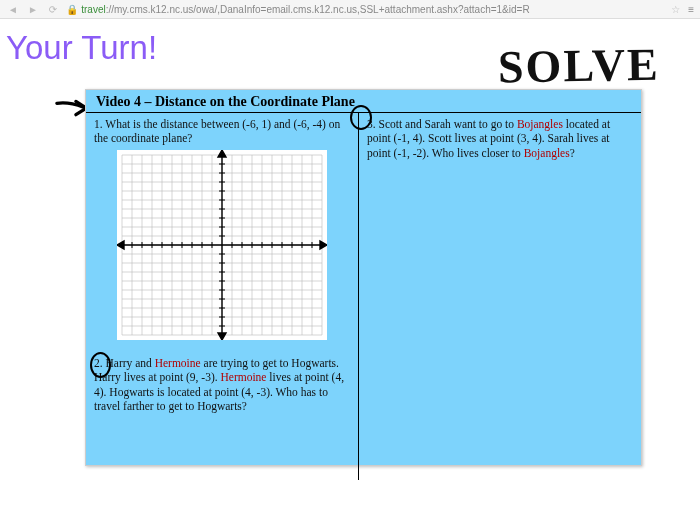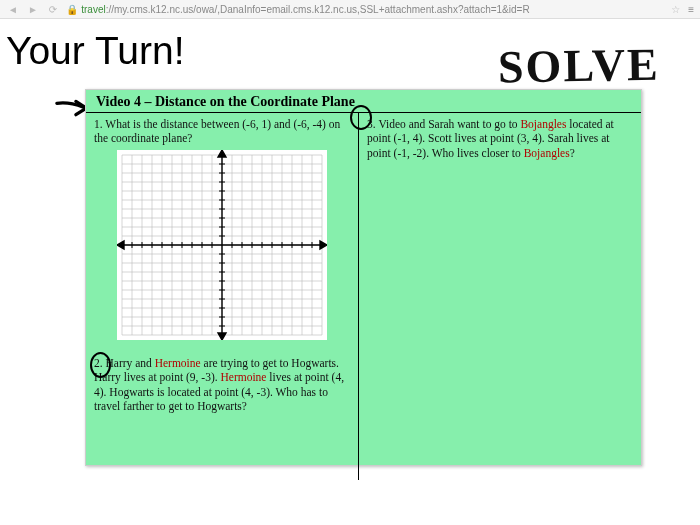--- a/index.html
+++ b/index.html
@@ -4,28 +4,28 @@
 <style>
   html,body{margin:0;padding:0;width:700px;height:525px;background:#fff;font-family:Georgia,serif;overflow:hidden}
   
   .chrome{height:18px;background:#f5f5f5;border-bottom:1px solid #ddd;display:flex;align-items:center;font-family:Arial,sans-serif;font-size:10px;color:#888;padding:0 6px;gap:6px}
   .chrome .navbtn{width:14px;height:14px;display:flex;align-items:center;justify-content:center;color:#bbb}
   .chrome .url{flex:1;overflow:hidden;white-space:nowrap}
   .chrome .url .https{color:#3a8e3a}
   .chrome .right{display:flex;gap:8px;color:#888}
   .chrome .star{color:#bbb}
   .page{position:relative;width:700px;height:507px}
-  .title{position:absolute;left:6px;top:10px;font-family:Arial,Helvetica,sans-serif;font-size:39px;color:#000000}
+  .title{position:absolute;left:6px;top:10px;font-family:Arial,Helvetica,sans-serif;font-size:33px;color:#8b5cf6}
   .solve{position:absolute;right:40px;top:20px;font-family:"Comic Sans MS","Segoe Script",cursive;font-size:46px;font-weight:600;letter-spacing:2px;color:#111;transform:rotate(-1deg)}
   .arrow{position:absolute;left:55px;top:78px;width:38px;height:24px}
   .circle{position:absolute;border:2.5px solid #000;border-radius:50%}
   .c2{left:90px;top:333px;width:17px;height:22px}
   .c3{left:350px;top:86px;width:18px;height:21px}
   
-  .sheet{position:absolute;left:85px;top:70px;width:555px;height:375px;background:#86efac;box-shadow:1px 1px 3px rgba(0,0,0,.25);border:1px solid #ccc}
+  .sheet{position:absolute;left:85px;top:70px;width:555px;height:375px;background:#7dd3fc;box-shadow:1px 1px 3px rgba(0,0,0,.25);border:1px solid #ccc}
   .sheet-title{font-weight:bold;font-size:14px;padding:4px 10px 2px;font-family:Georgia,serif}
   .cols{display:flex;border-top:1px solid #000}
   .col{border-right:1px solid #000;padding:4px 8px 18px;font-size:11.5px;line-height:1.25;color:#111}
   .col.left{width:260px;height:345px}
   .col.right{width:270px;height:345px;border-right:none}
   .qnum{display:inline}
   .u{color:#b00000;}
   .grid{margin:4px auto 8px;width:210px;height:190px;position:relative;background:#fff}
   .grid svg{display:block}
   .q2{margin-top:16px}
@@ -164,21 +164,21 @@
           </svg>
         </div>
         <div class="q2">
           <span class="qnum">2.</span>
           <span>Harry and </span><span class="u">Hermoine</span><span> are trying to get to Hogwarts.  Harry lives at point (9, -3).  </span><span class="u">Hermoine</span><span> lives at point (4, 4).  Hogwarts is located at point (4, -3).  Who has to travel farther to get to Hogwarts?</span>
         </div>
       </div>
       <div class="col right">
         <div>
           <span class="qnum">3.</span>
-          <span>Video and Sarah want to go to </span><span class="u">Bojangles</span><span> located at point (-1, 4).  Scott lives at point (3, 4).  Sarah lives at point (-1, -2).  Who lives closer to </span><span class="u">Bojangles</span><span>?</span>
+          <span>Scott and Sarah want to go to </span><span class="u">Bojangles</span><span> located at point (-1, 4).  Scott lives at point (3, 4).  Sarah lives at point (-1, -2).  Who lives closer to </span><span class="u">Bojangles</span><span>?</span>
         </div>
       </div>
     </div>
   </div>
 
   <div class="circle c2"></div>
   <div class="circle c3"></div>
 
 </div>
 

